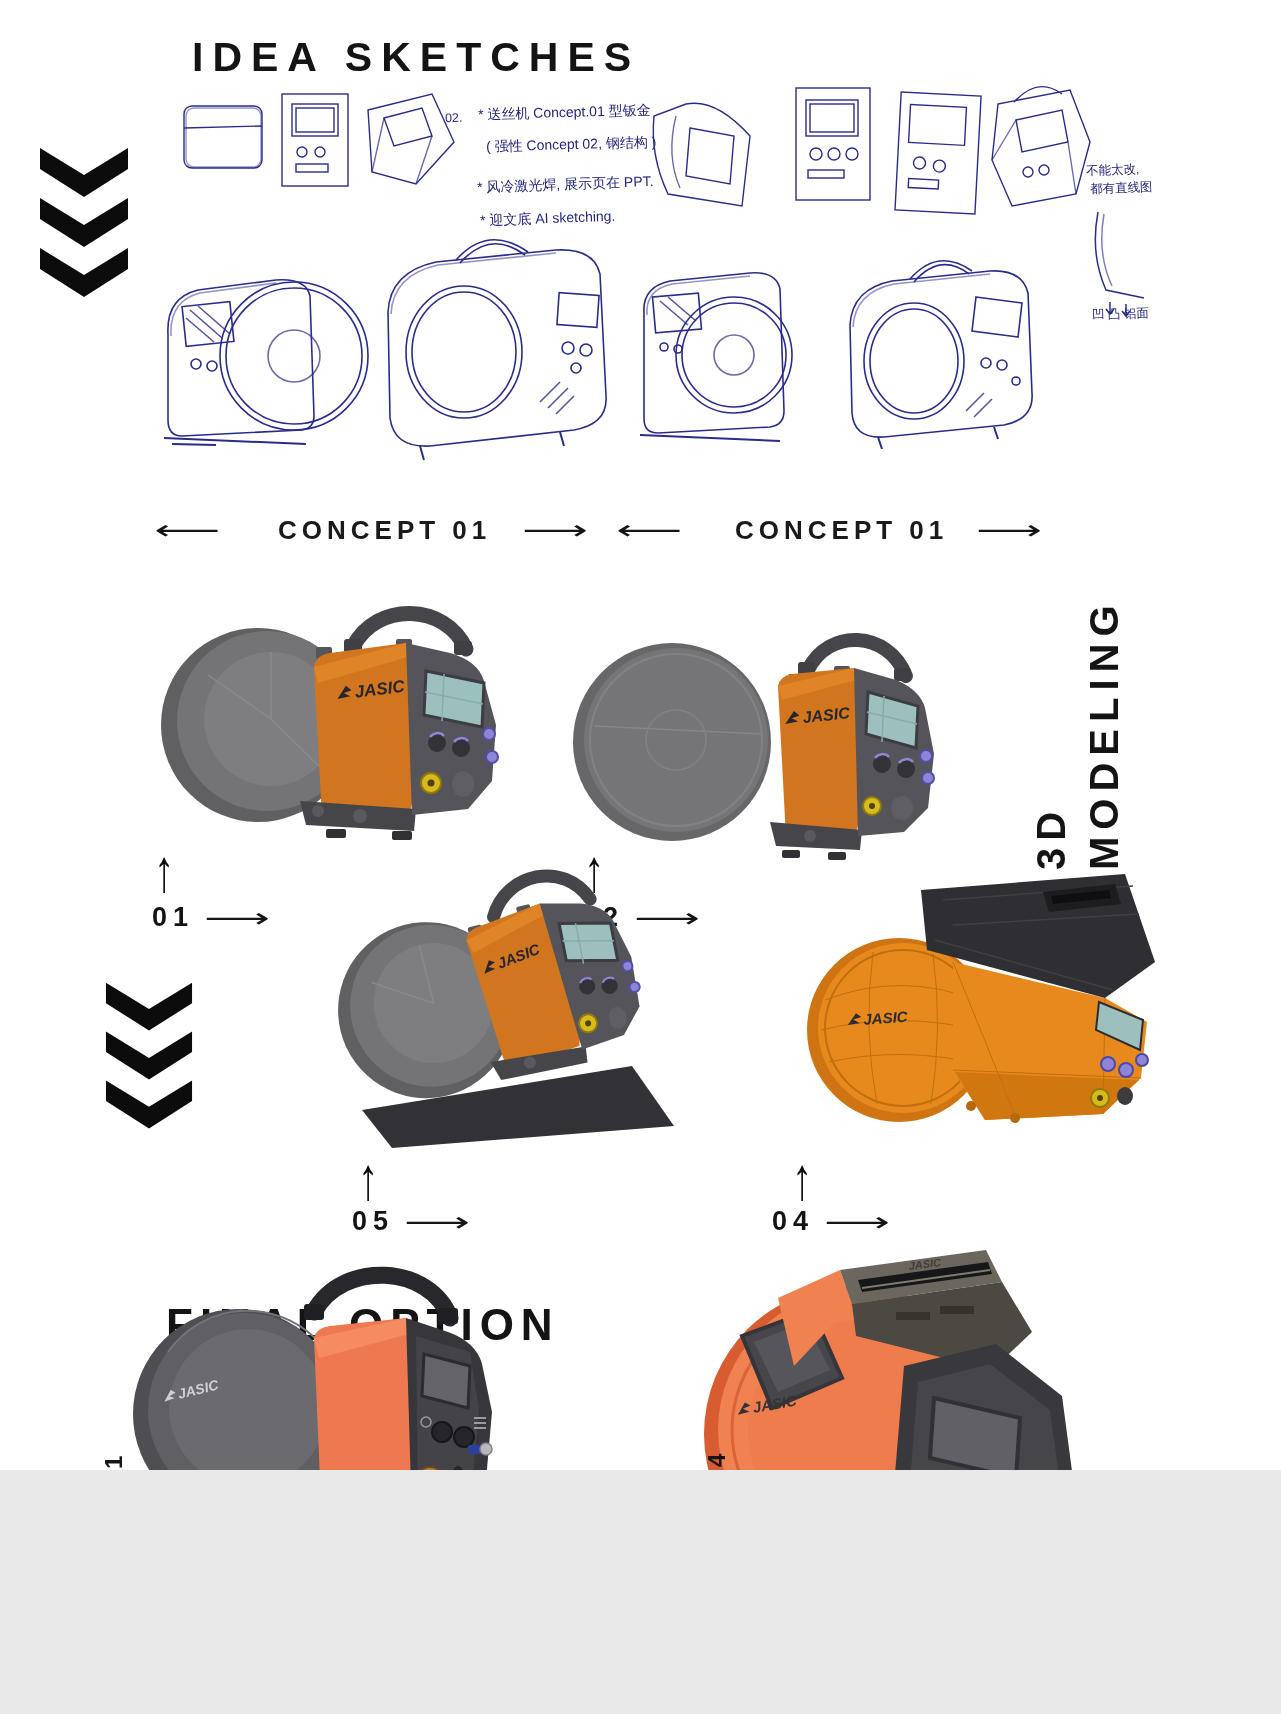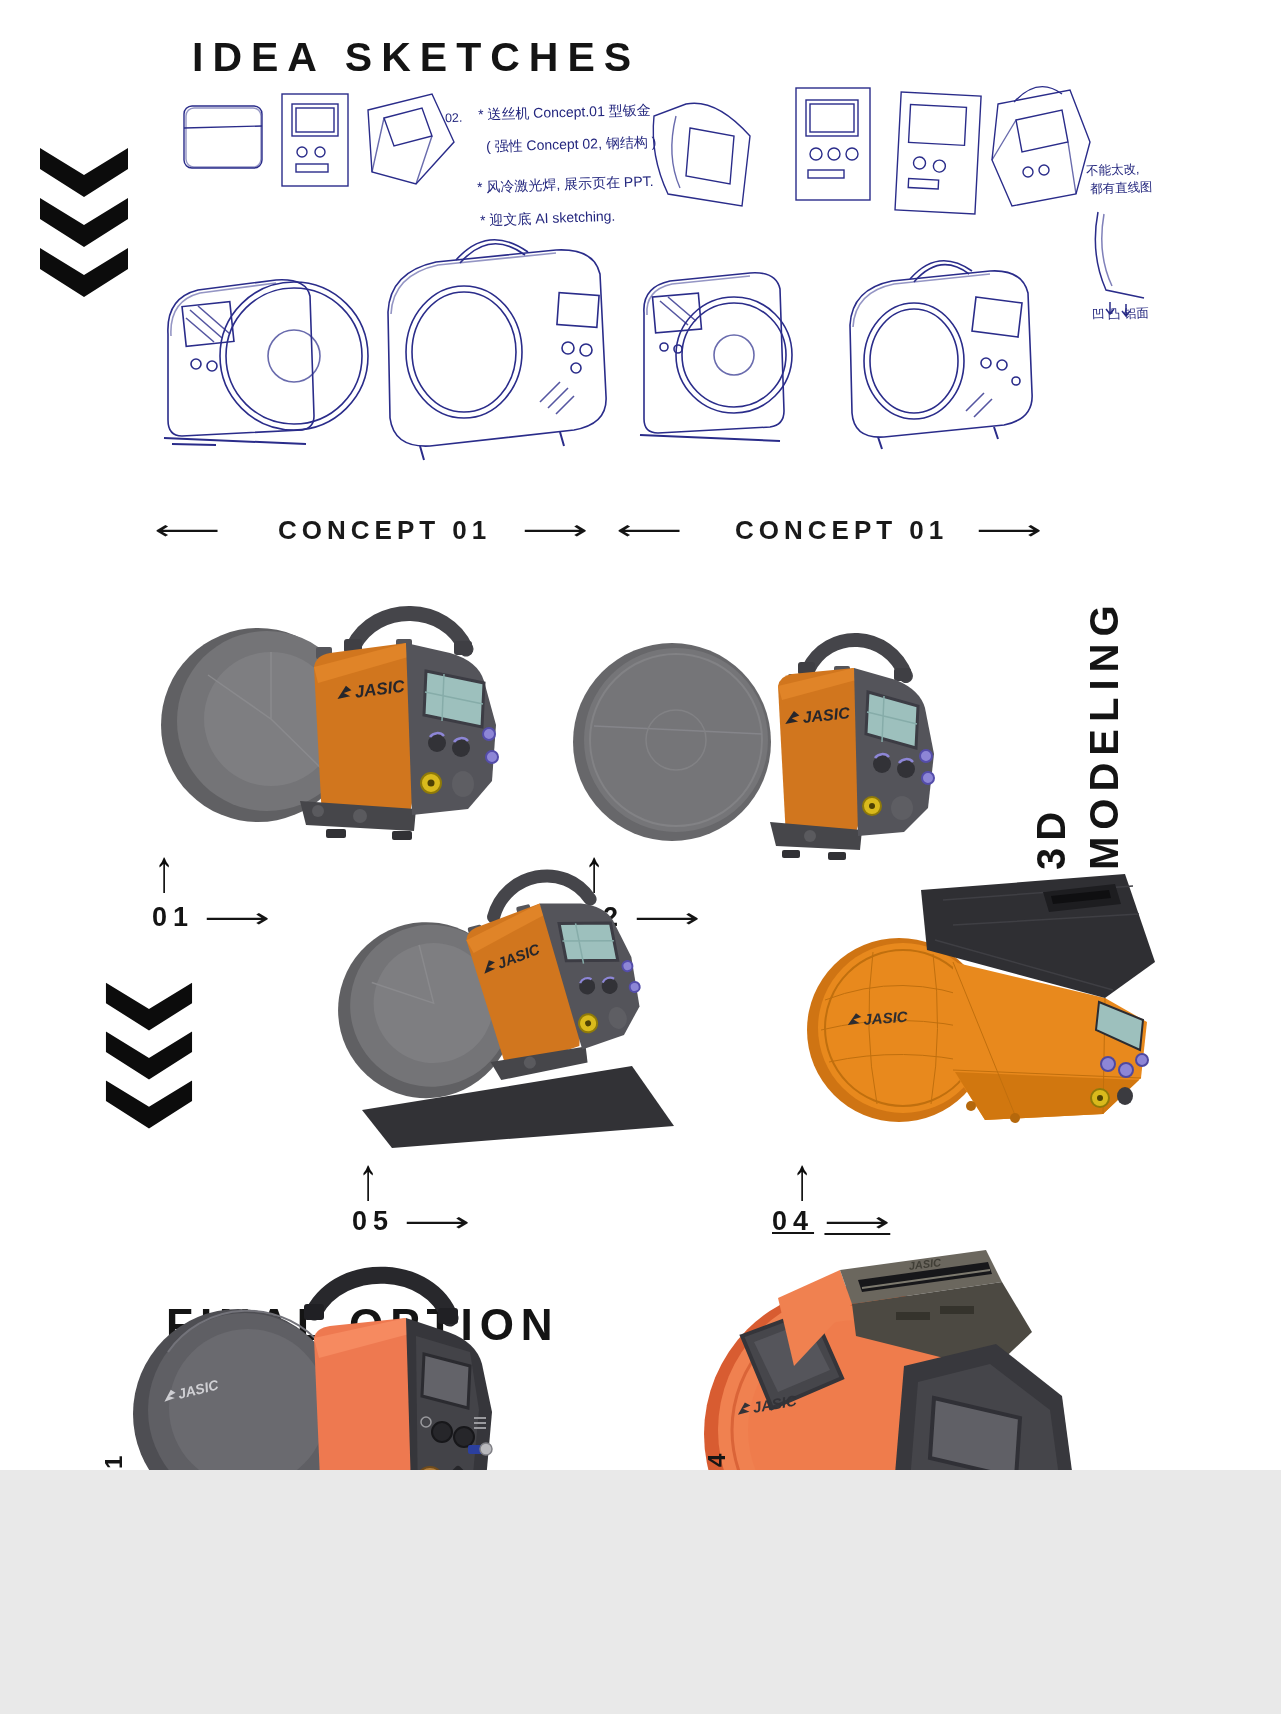--- a/index.html
+++ b/index.html
@@ -307,21 +307,21 @@
     <circle cx="297" cy="228" r="3" fill="#4e4204"></circle>
     <ellipse cx="322" cy="226" rx="8" ry="9" fill="#3b3b40"></ellipse>
     <circle cx="212" cy="248" r="5" fill="#b5680c"></circle>
     <circle cx="168" cy="236" r="5" fill="#b5680c"></circle>
     <g transform="translate(44,144) rotate(-4)">
       <path d="M0,11 L9,0 L14,4 L6,6 L12,10 Z" fill="#2d2d31"></path>
       <text x="16" y="12" font-size="15" font-weight="bold" font-style="italic" fill="#2d2d31">JASIC</text>
     </g>
   </svg>
   <span class="abs up-arrow" style="left:792px;top:1148px;">↑</span>
-  <div class="abs num-label" style="left:772px;top:1206px;text-decoration:underline;">
+  <div class="abs num-label" style="left:772px;top:1206px;">
     <span>04</span>
     <span class="h-arrow">⟶</span>
   </div>
 
   <div class="abs title t-final" style="left:166px;top:1300px;">FINAL OPTION</div>
 
   <svg class="abs" style="left:118px;top:1242px;" width="380" height="362" viewBox="0 0 380 362">
     <ellipse cx="210" cy="322" rx="160" ry="14" fill="#000000" opacity="0.06"></ellipse>
     <path d="M196,70 C224,18 312,22 332,76" fill="none" stroke="#28282c" stroke-width="17" stroke-linecap="round"></path>
     <rect x="186" y="62" width="20" height="16" rx="3" fill="#202024"></rect>

